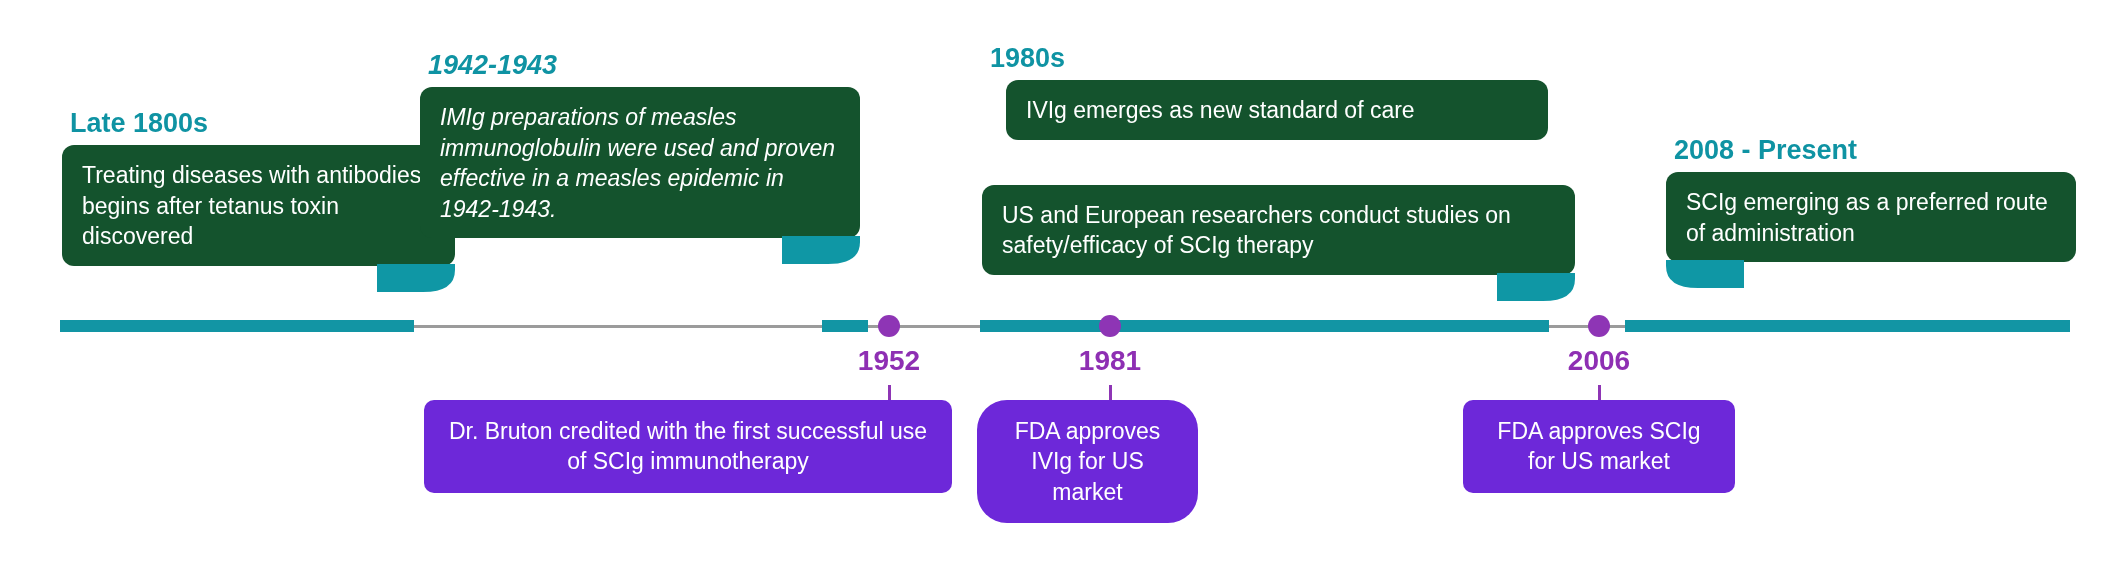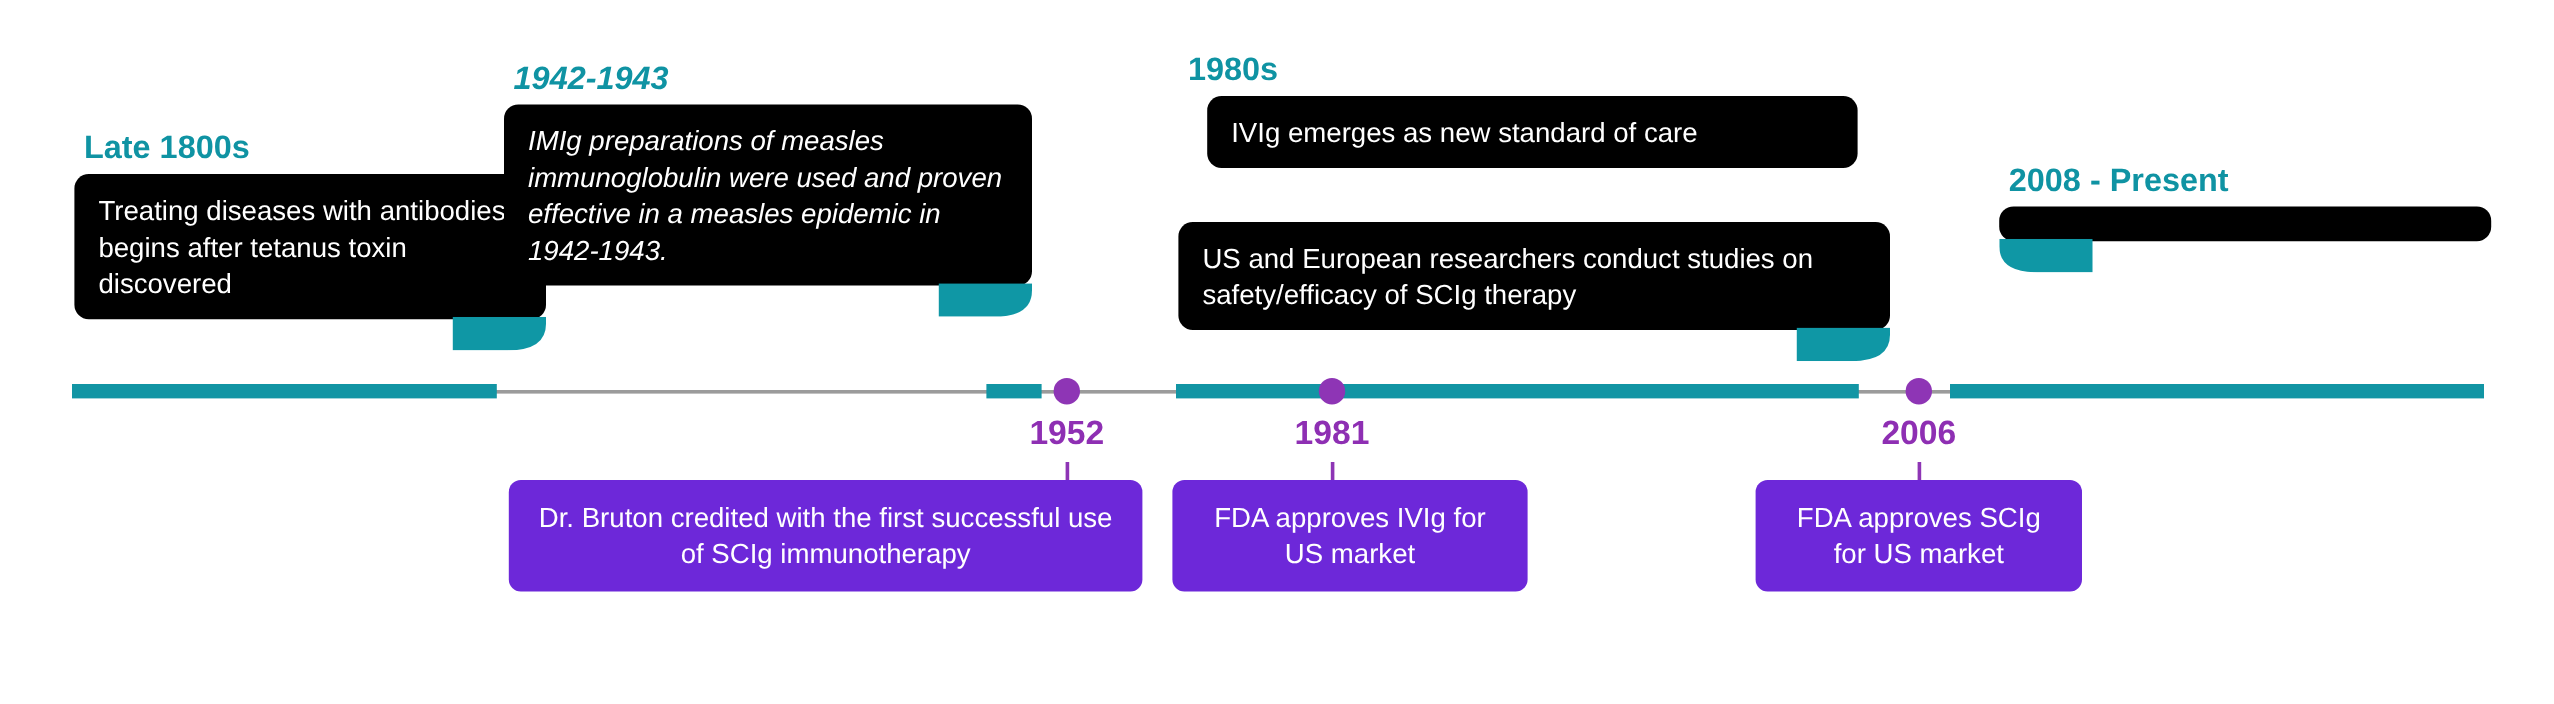--- a/index.html
+++ b/index.html
@@ -53,21 +53,21 @@
   .era-title {
     color: #0f93a3;
     font-size: 27px;
     font-weight: bold;
     line-height: 1;
     margin: 0 0 8px 8px;
     white-space: nowrap;
   }
   .era-card {
     position: relative;
-    background: #000000;
+    background: #14532d;
     color: #ffffff;
     border-radius: 12px;
     padding: 15px 20px 14px 20px;
     font-size: 23px;
     line-height: 1.33;
     box-sizing: border-box;
   }
   .era-card.stacked {
     margin-bottom: 10px;
     margin-left: 24px;
@@ -176,20 +176,21 @@
         <svg width="78" height="28" viewBox="0 0 78 28" aria-hidden="true">
           <path d="M0 0 H78 V6 Q78 28 46 28 H0 Z" fill="#0f97a5"></path>
         </svg>
       </div>
     </div>
   </div>
 
   <div class="era" style="left:1622px; top:137px; width:410px;margin-left:44px;">
     <div class="era-title">2008 - Present</div>
     <div class="era-card" style="width:410px;">
+      <span>SCIg emerging as a preferred route of administration</span>
       <div class="era-tail">
         <svg width="78" height="28" viewBox="0 0 78 28" aria-hidden="true">
           <path d="M78 0 H0 V6 Q0 28 32 28 H78 Z" fill="#0f97a5"></path>
         </svg>
       </div>
     </div>
   </div>
 
   <div class="event" style="left:0; top:0;">
     <div class="event-dot" style="left:878px;"></div>
@@ -197,21 +198,21 @@
     <div class="event-stem" style="left:888px; top:385px; height:55px;"></div>
     <div class="event-card" style="left:424px; top:400px; width:528px;">
       <span>Dr. Bruton credited with the first successful use of SCIg immunotherapy</span>
     </div>
   </div>
 
   <div class="event" style="left:0; top:0;">
     <div class="event-dot" style="left:1099px;"></div>
     <div class="event-year" style="left:1040px; width:140px;">1981</div>
     <div class="event-stem" style="left:1109px; top:385px; height:55px;"></div>
-    <div class="event-card" style="left:977px; top:400px; width:296px;">
+    <div class="event-card" style="left:977px; top:400px; width:221px;border-radius:30px;">
       <span>FDA approves IVIg for US market</span>
     </div>
   </div>
 
   <div class="event" style="left:0; top:0;">
     <div class="event-dot" style="left:1588px;"></div>
     <div class="event-year" style="left:1529px; width:140px;">2006</div>
     <div class="event-stem" style="left:1598px; top:385px; height:55px;"></div>
     <div class="event-card" style="left:1463px; top:400px; width:272px;">
       <span>FDA approves SCIg for US market</span>

